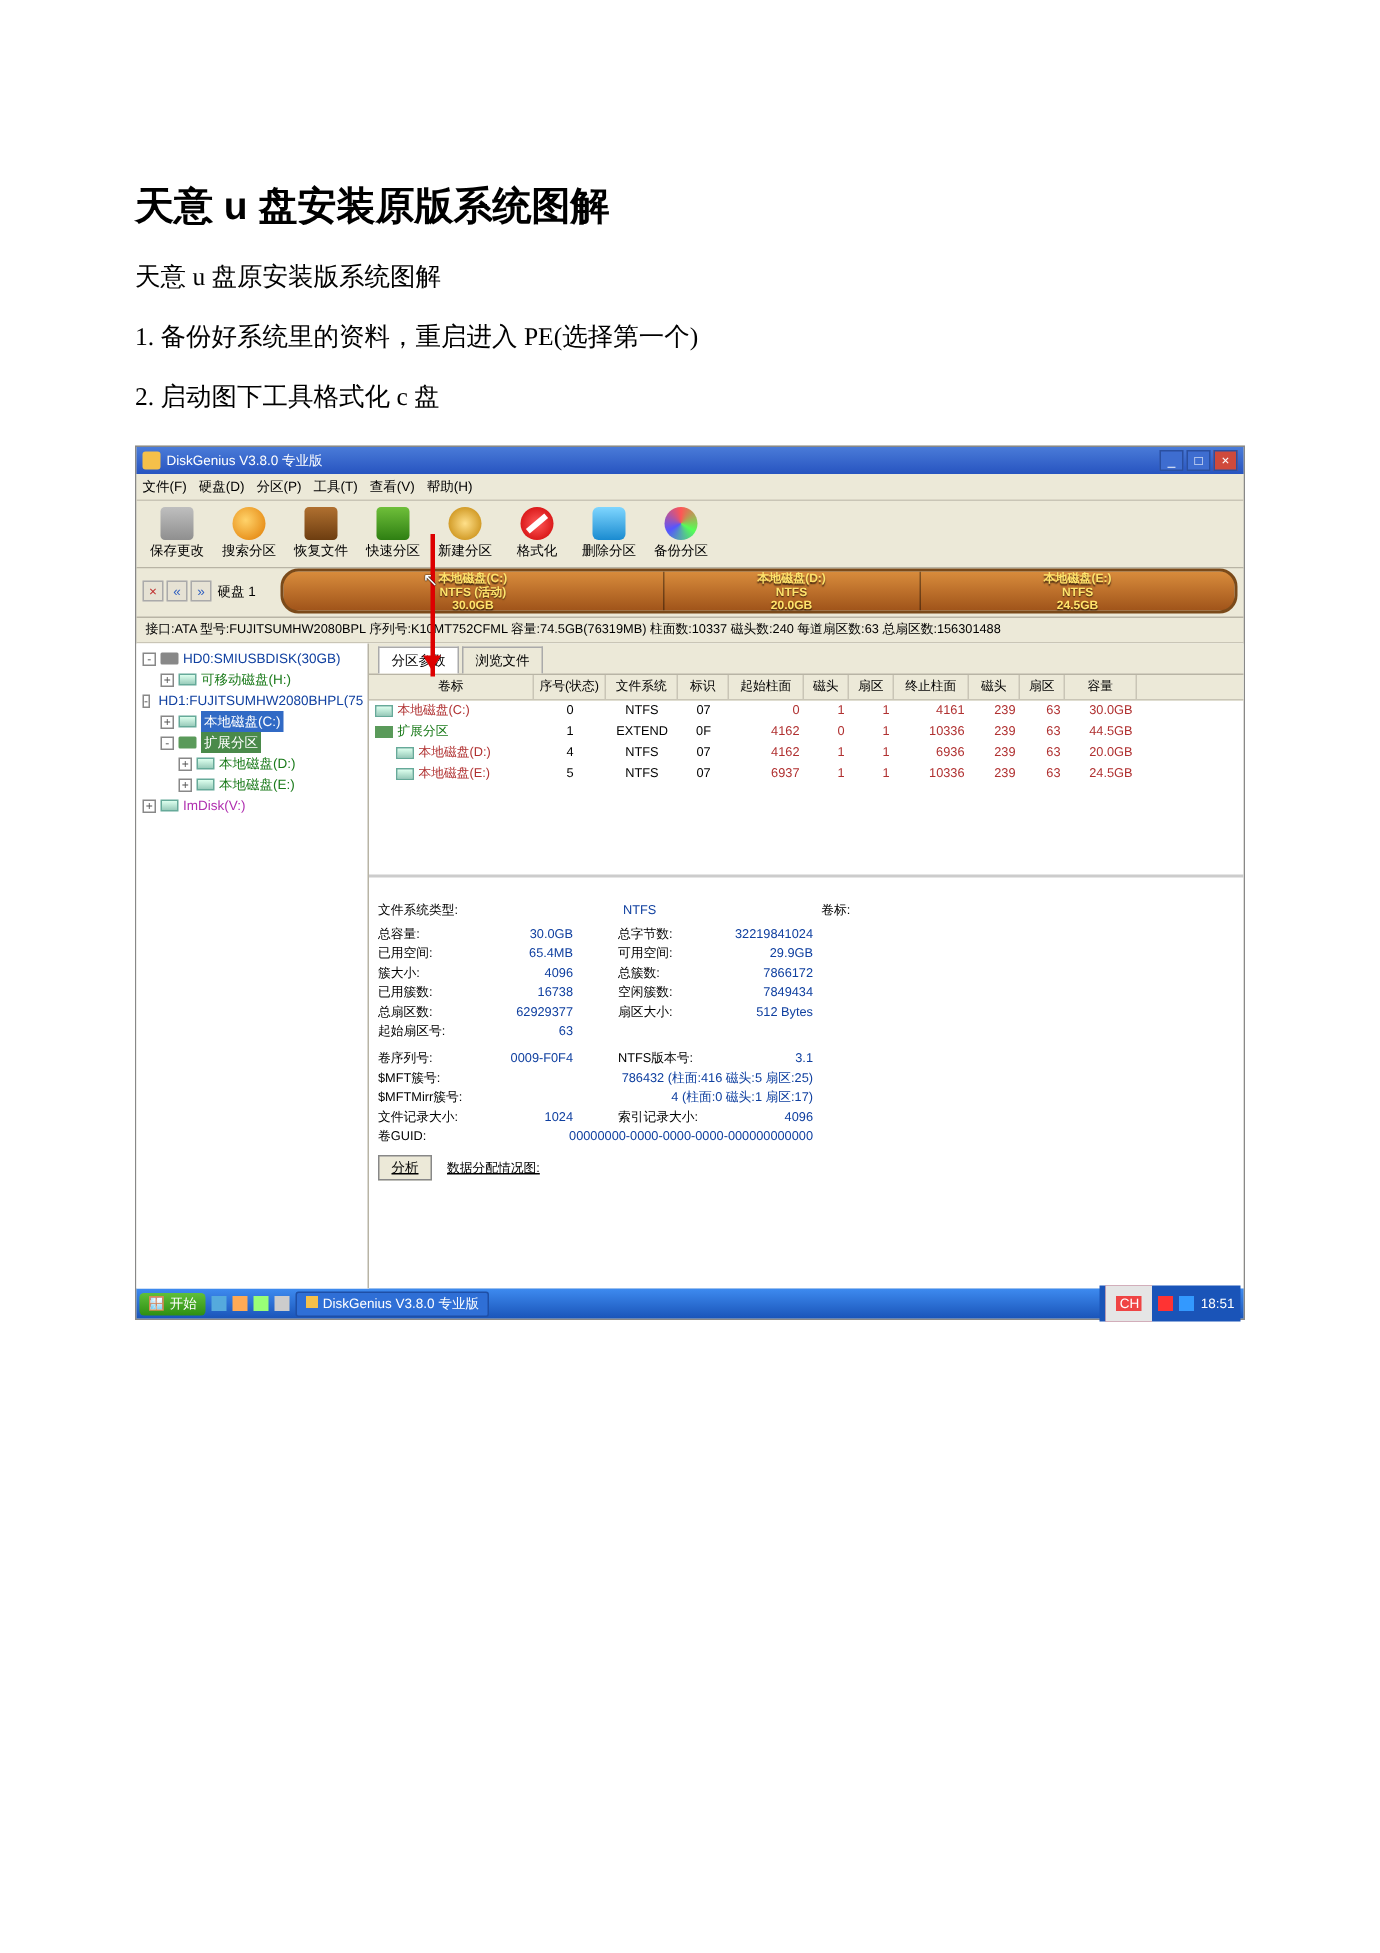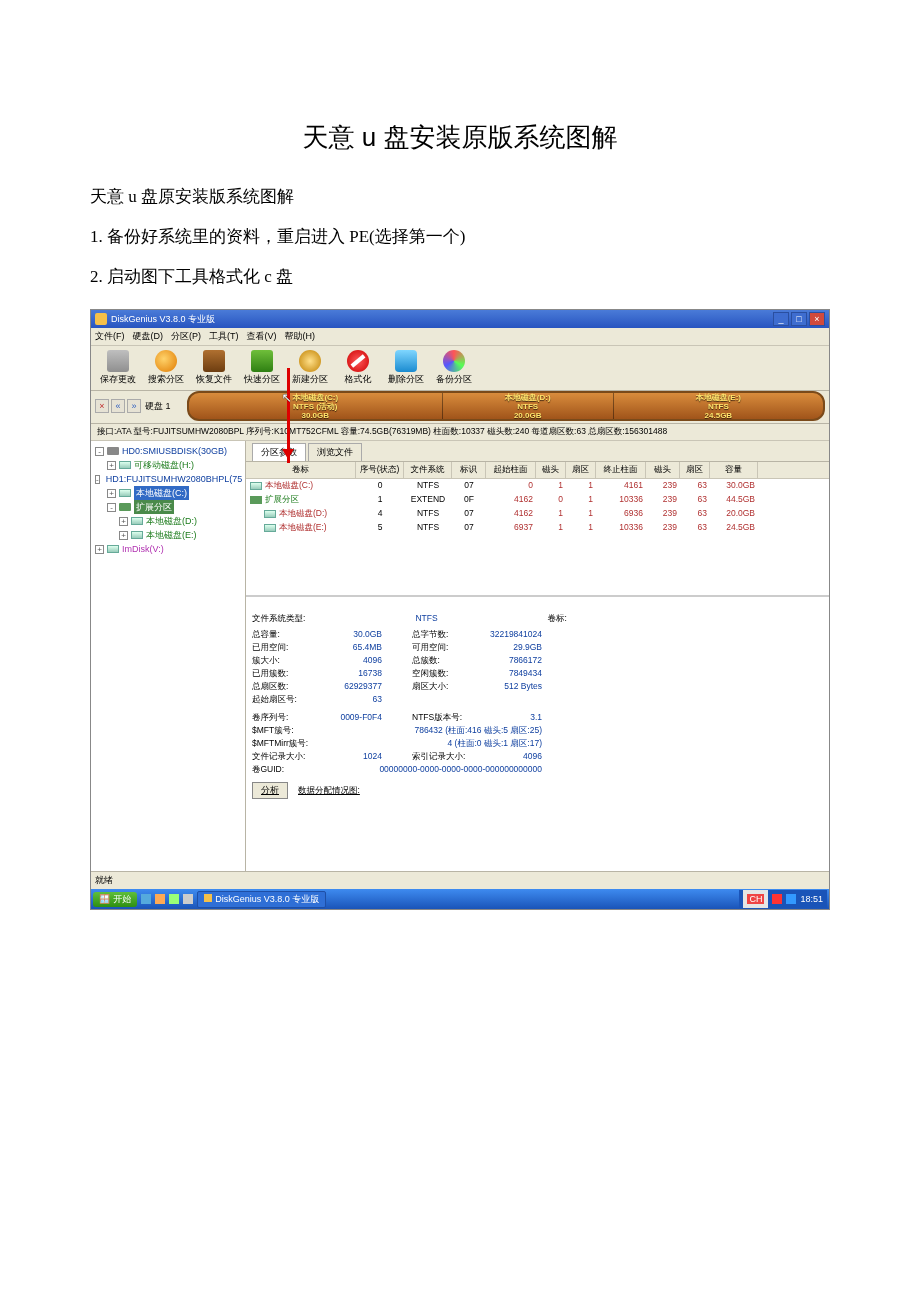--- a/index.html
+++ b/index.html
@@ -6,23 +6,23 @@
   body {
     width: 920px;
     height: 1302px;
     background: #fff;
     font-family: "SimSun", "宋体", serif;
     color: #000;
     padding: 120px 90px 0 90px;
   }
   .doc-title {
     font-size: 26px;
-    font-weight: normal;
-    text-align: center;
-    margin-bottom: 24px;
+    font-weight: bold;
+    text-align: left;
+    margin-bottom: 12px;
     font-family: "SimHei","黑体",sans-serif;
   }
   .doc-line {
     font-size: 17px;
     line-height: 36px;
     margin-bottom: 4px;
   }
   
   .shot {
     width: 740px;
@@ -396,33 +396,32 @@
         </div>
         <div class="an">
           <button>分析</button>
           <span>数据分配情况图:</span>
         </div>
       </div>
 
     </div>
   </div>
 
-  <div class="statusbar">就绪</div>
 
   <div class="taskbar">
     <div style="display:flex;align-items:center;gap:4px">
       <div class="start">🪟<span>开始</span></div>
       <div class="mid">
         <span style="width:10px;height:10px;background:#5ad;display:inline-block"></span>
         <span style="width:10px;height:10px;background:#fa5;display:inline-block"></span>
         <span style="width:10px;height:10px;background:#9f7;display:inline-block"></span>
         <span style="width:10px;height:10px;background:#ccc;display:inline-block"></span>
         <span class="tbtn"><span style="width:8px;height:8px;background:#f5c04a;display:inline-block;margin-right:3px"></span><span>DiskGenius V3.8.0 专业版</span></span>
       </div>
     </div>
     <div class="tray">
-      <span style="background:#ef4444;border:4px solid #e5e5e5;padding:0 2px">CH</span>
+      <span style="background:#ef4444;border:7px solid #e5e5e5;padding:0 2px">CH</span>
       <span class="sq" style="background:#f33"></span>
       <span class="sq" style="background:#39f"></span>
       <span>18:51</span>
     </div>
   </div>
 </div>
 
 </body></html>

